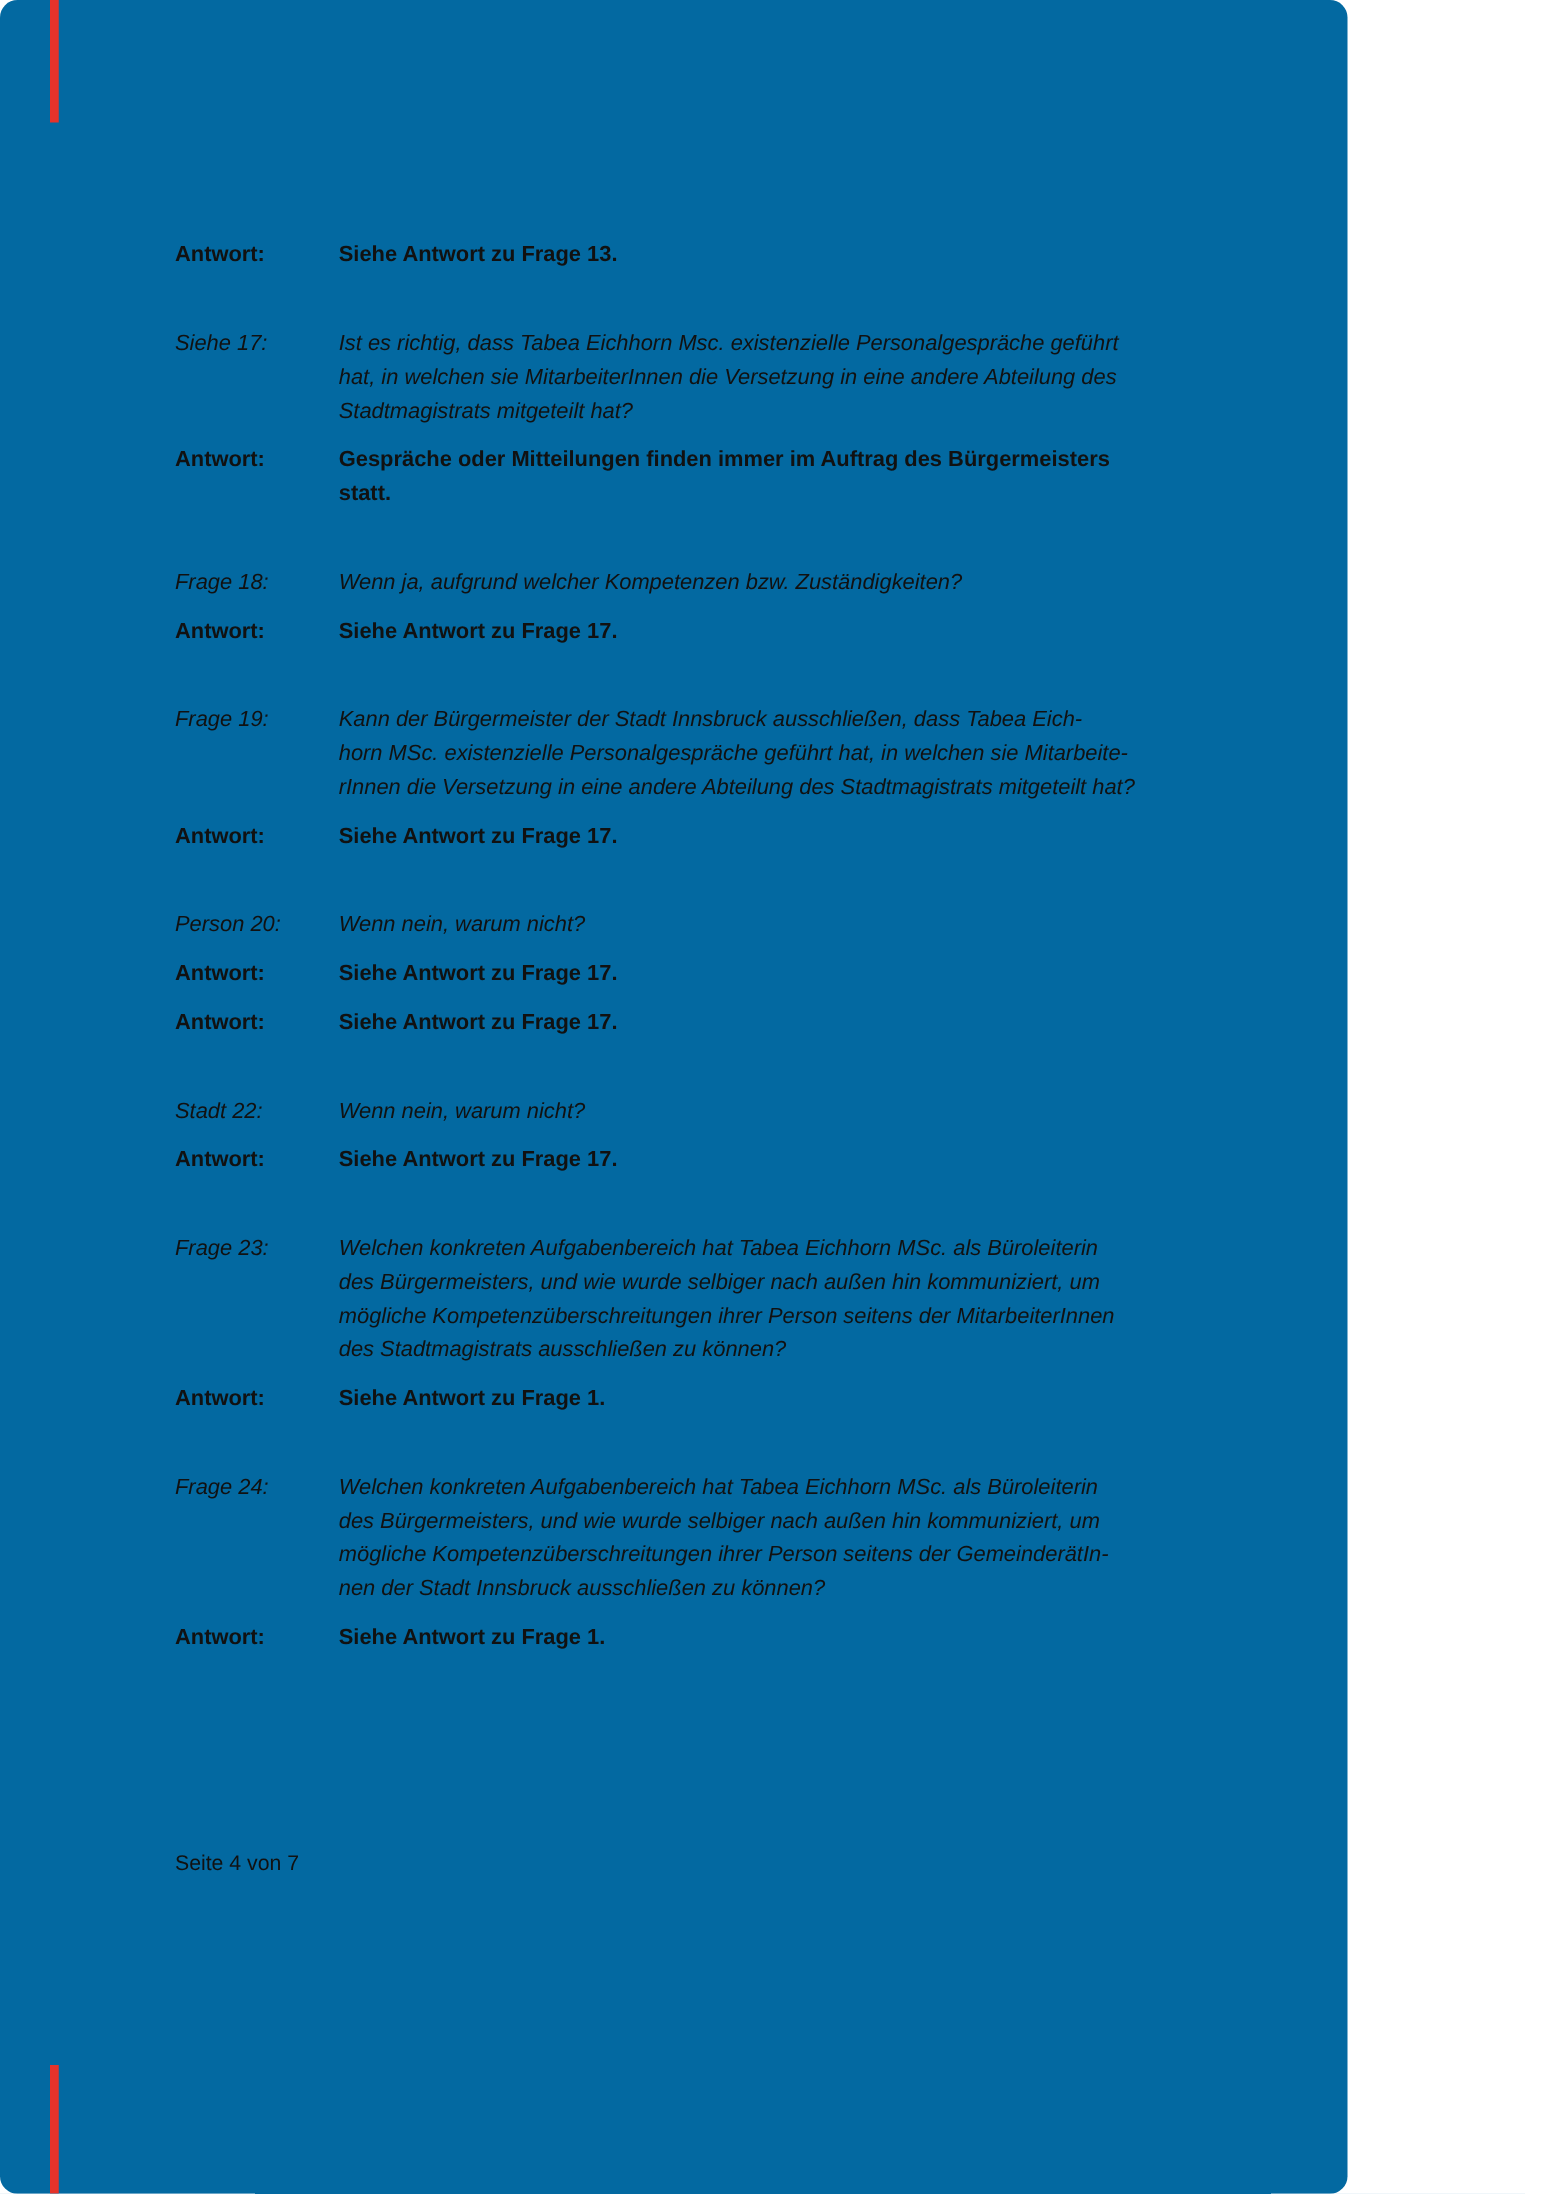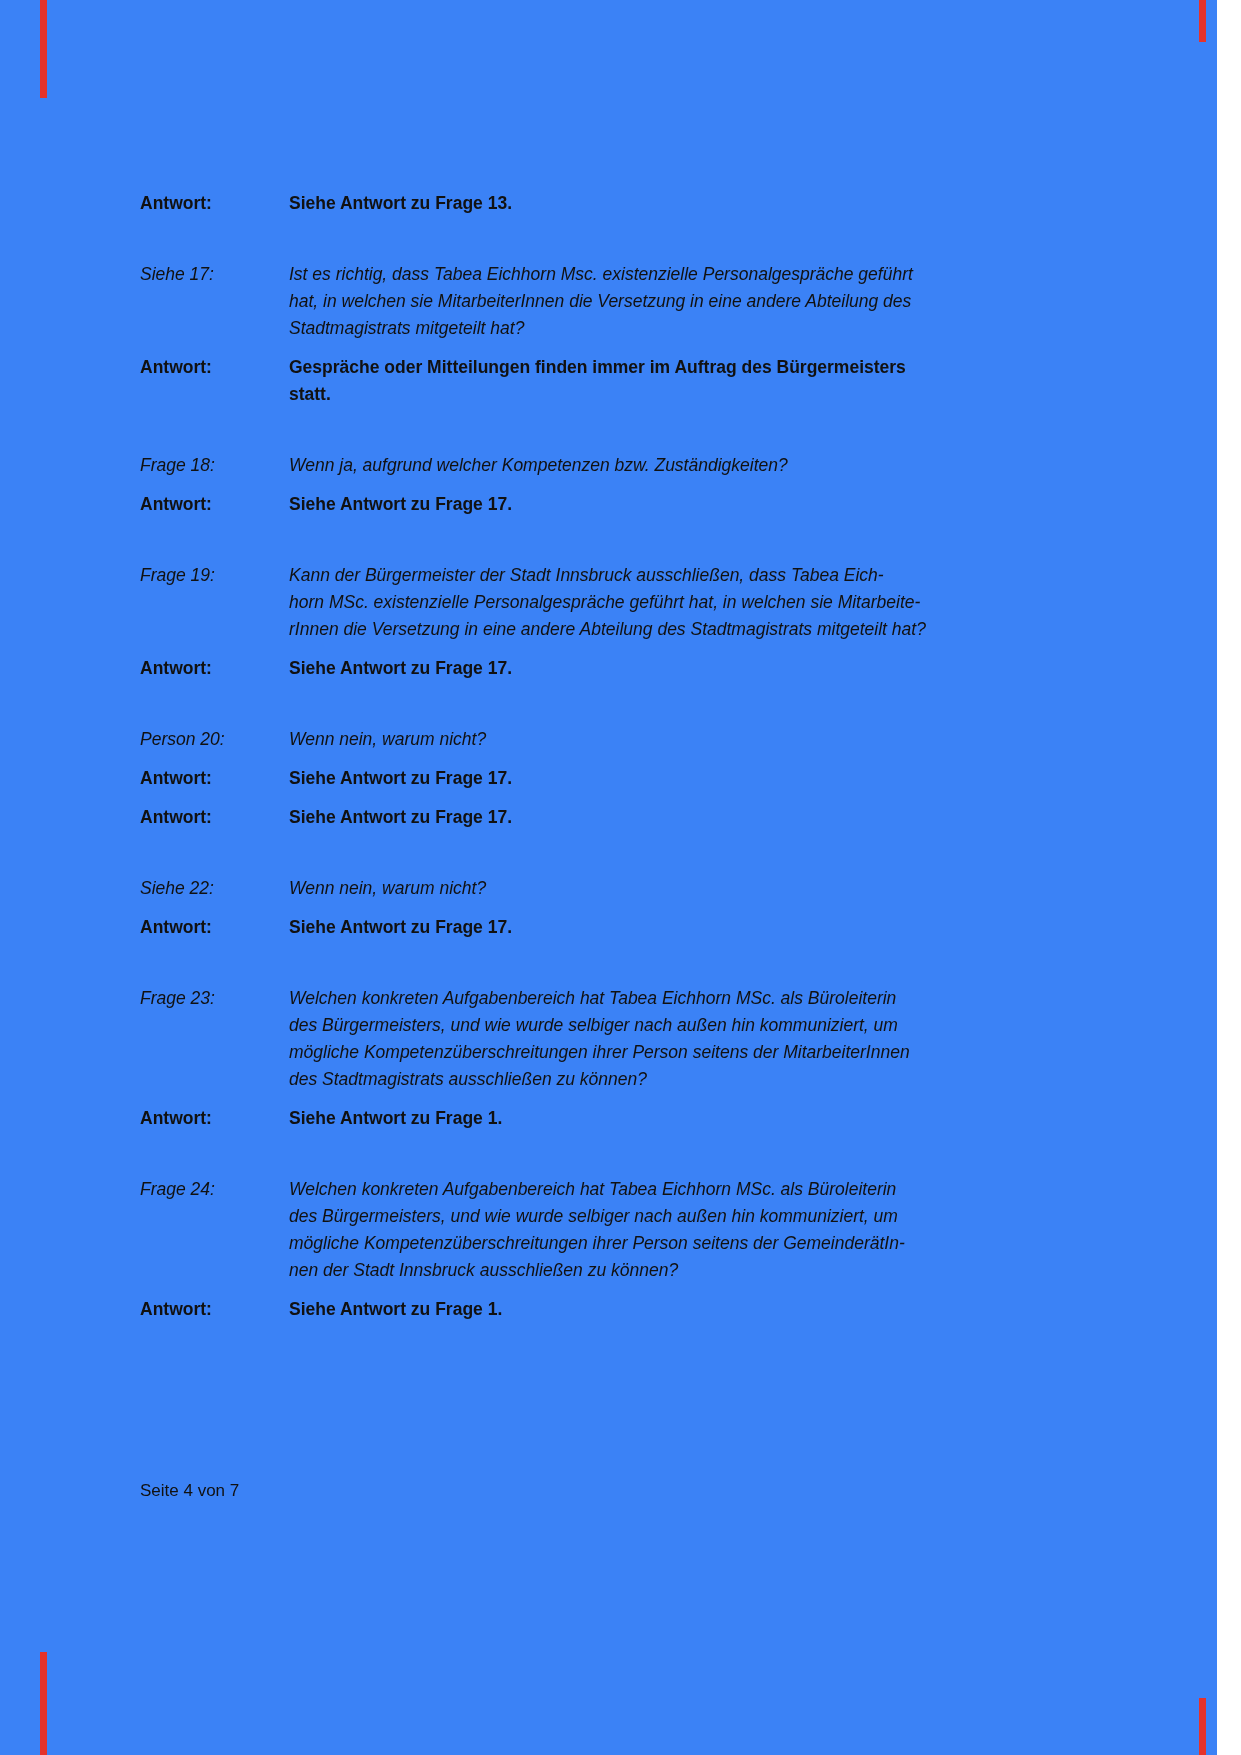--- a/index.html
+++ b/index.html
@@ -2,46 +2,46 @@
 <html><head>
 <meta charset="utf-8">
 <style>
   html, body {
     margin: 0;
     padding: 0;
     background: #ffffff;
   }
   .page {
     position: relative;
-    width: 1217px;
+    width: 1078px;
     height: 1755px;
-    background: #3b82f6;
+    background: #0369a1;
     overflow: hidden;
     font-family: "Liberation Sans", sans-serif;
     color: #111111;
+    border-radius: 14px;
   }
   .content {
     position: absolute;
     left: 140px;
     top: 190px;
     width: 884px;
   }
   .entry {
     display: flex;
     font-size: 17.5px;
     line-height: 27px;
   }
   .entry .label {
     flex: none;
     width: 131px;
   }
   .entry .text {
     flex: 1;
     white-space: pre-line;
-    margin-left: 18px;
   }
   .entry.question {
     font-style: italic;
     margin-top: 44px;
   }
   .entry.answer {
     font-weight: bold;
     margin-top: 12px;
   }
   .entry:first-child {
@@ -126,21 +126,21 @@
       <div class="text">Siehe Antwort zu Frage 17.</div>
     </div>
 
 
     <div class="entry answer">
       <div class="label">Antwort:</div>
       <div class="text">Siehe Antwort zu Frage 17.</div>
     </div>
 
     <div class="entry question">
-      <div class="label">Siehe 22:</div>
+      <div class="label">Stadt 22:</div>
       <div class="text">Wenn nein, warum nicht?</div>
     </div>
 
     <div class="entry answer">
       <div class="label">Antwort:</div>
       <div class="text">Siehe Antwort zu Frage 17.</div>
     </div>
 
     <div class="entry question">
       <div class="label">Frage 23:</div>

